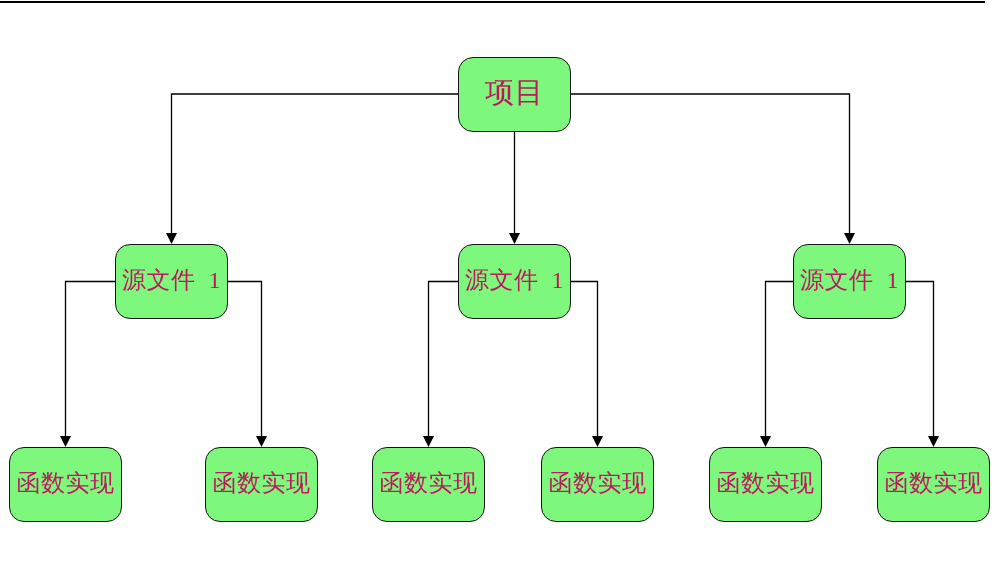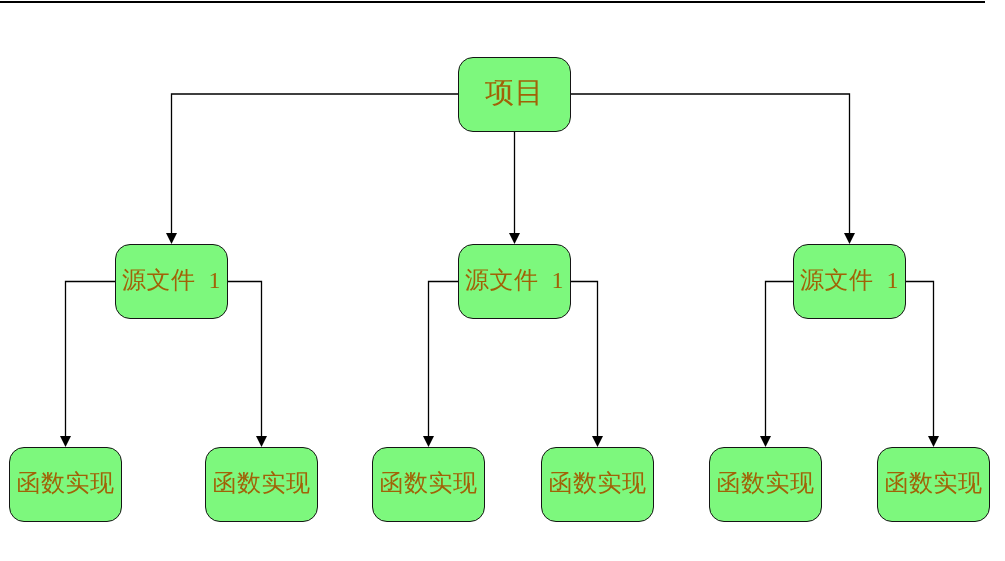--- a/index.html
+++ b/index.html
@@ -32,21 +32,21 @@
   }
   .node {
     position: absolute;
     box-sizing: border-box;
     border: 1.5px solid #151515;
     border-radius: 15px;
     background: #7df87d;
     display: flex;
     align-items: center;
     justify-content: center;
-    color: #a16207;
+    color: #be185d;
   }
   .node-label {
     white-space: pre;
     line-height: 1;
     padding-bottom: 4px;
     letter-spacing: 0.5px;
   }
 </style>
 </head>
 <body>

